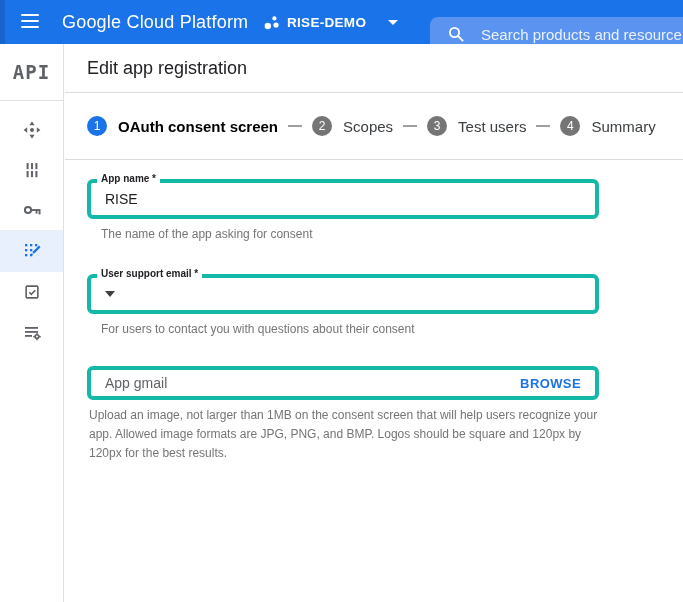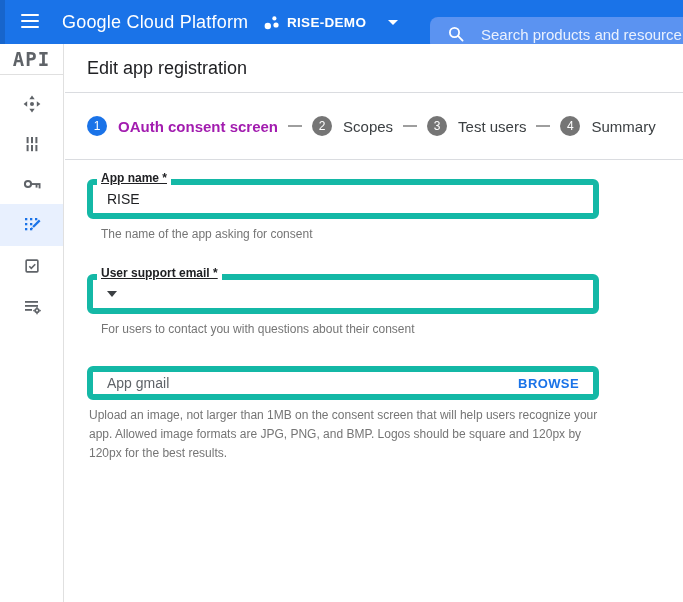--- a/index.html
+++ b/index.html
@@ -21,52 +21,52 @@
   .project-name { color:#fff; font-size:13.5px; font-weight:600; letter-spacing:0.3px; }
   .proj-caret { width:0; height:0; margin-left:22px;
     border-left:5px solid transparent; border-right:5px solid transparent; border-top:5px solid #fff; }
   .searchbox { position:absolute; left:430px; top:5px; right:0; height:34px;
     background:#5b93f1; border-radius:8px 0 0 8px; display:flex; align-items:center;margin-top:12px; }
   .search-icon { margin-left:18px; width:16px; height:16px; flex:0 0 auto; }
   .search-text { margin-left:17px; color:rgba(255,255,255,0.87); font-size:15px; white-space:nowrap; overflow:hidden; }
 
   
   .sidebar { position:absolute; left:0; top:44px; width:64px; bottom:0; background:#fff; border-right:1px solid #e0e0e0; }
-  .sidebar-logo { height:31px; border-bottom:1px solid #e0e0e0; display:flex; align-items:center; justify-content:center;
+  .sidebar-logo { height:57px; border-bottom:1px solid #e0e0e0; display:flex; align-items:center; justify-content:center;
     font-family:"DejaVu Sans Mono", monospace; font-size:19px; font-weight:700; color:#5f6368; letter-spacing:1px; }
   .sidenav { padding-top:9px; }
   .nav-item { height:40px; display:flex; align-items:center; justify-content:center; cursor:pointer; }
   .nav-item.selected { background:#e8f0fe; height:42px; }
   .nav-item svg { display:block; }
 
   
   .main { position:absolute; left:65px; top:44px; right:0; bottom:0; background:#fff; }
   .page-header { height:49px; border-bottom:1px solid #dadce0; display:flex; align-items:center; }
   .page-title { margin-left:22px; font-size:18px; font-weight:400; color:#202124; }
 
   .stepper { height:67px; border-bottom:1px solid #dadce0; display:flex; align-items:center; padding-left:22px; }
   .step { display:flex; align-items:center; }
   .step-circle { width:20px; height:20px; border-radius:50%; background:#757575; color:#fff;
     font-size:12px; font-weight:500; text-align:center; line-height:20px; flex:0 0 auto; }
   .step.active .step-circle { background:#1a73e8; }
   .step-label { margin-left:11px; font-size:15px; color:#3c4043; white-space:nowrap; }
-  .step.active .step-label { font-weight:700; color:#a21caf; }
+  .step.active .step-label { font-weight:700; color:#000000; }
   .step-connector { width:14px; height:2px; background:#9e9e9e; margin:0 10px; flex:0 0 auto; }
 
   .content { padding-left:22px; }
   .section-title { margin-top:33px; font-size:18px; font-weight:700; color:#202124; }
   .section-desc { margin-top:26px; font-size:14px; line-height:22px; color:#202124; max-width:462px; }
 
   .field { position:relative; width:512px; }
-  .field-box { width:512px; height:40px; border:6px solid #14b8a6; border-radius:6px; background:#fff;
+  .field-box { width:512px; height:40px; border:4px solid #14b8a6; border-radius:6px; background:#fff;
     font-family:"Liberation Sans", sans-serif; font-size:14px; color:#202124; padding:0 14px;
     display:flex; align-items:center; }
   input.field-box { display:block; outline:none; }
   .float-label { position:absolute; top:-8px; left:10px; background:#fff; padding:0 4px;
-    font-size:12px; font-weight:700; color:#202124; line-height:15px; white-space:nowrap;text-decoration:underline; }
+    font-size:10px; font-weight:700; color:#202124; line-height:15px; white-space:nowrap; }
   .helper { margin-top:6px; margin-left:14px; font-size:12px; line-height:19px; color:#757575; }
   .fg-appname { margin-top:19px; }
   .fg-email { margin-top:30px; }
   .fg-logo { margin-top:27px; }
   .select-value { flex:1; }
   .select-caret { width:0; height:0; border-left:5px solid transparent; border-right:5px solid transparent;
     border-top:6px solid #3c4043; margin-right:4px; }
   .logo-box { height:34px; }
   .logo-placeholder { flex:1; color:#5f6368; }
   .browse-btn { color:#1a73e8; font-size:13px; font-weight:600; letter-spacing:0.4px; cursor:pointer;

